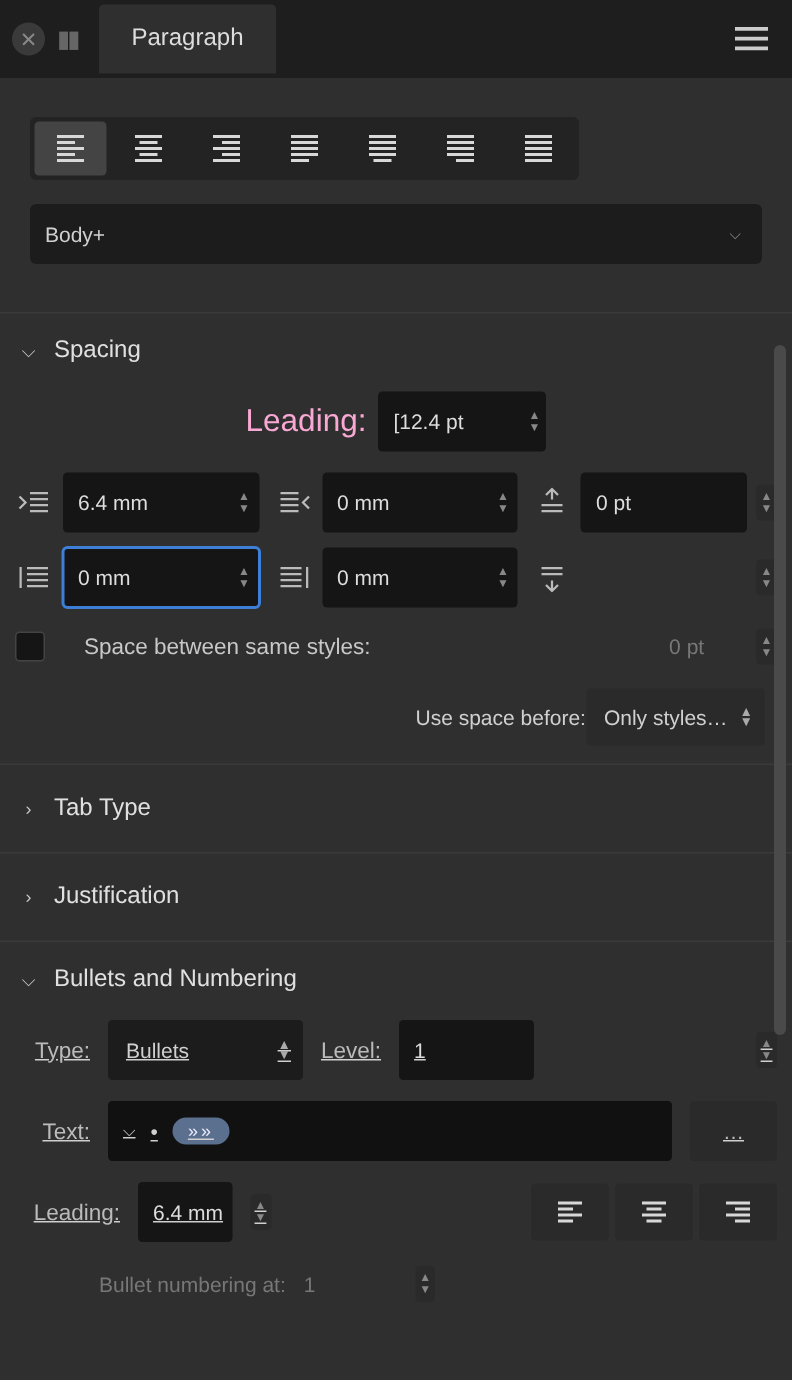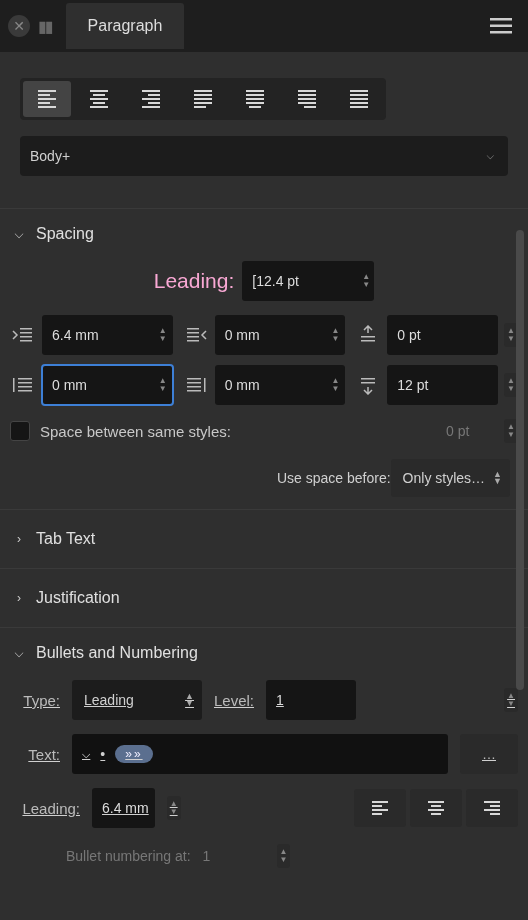--- a/index.html
+++ b/index.html
@@ -76,21 +76,21 @@
   .stepper {
     margin-left:auto; display:flex; flex-direction:column; gap:0; color:#888;
     font-size:8px; line-height:8px; padding-left:4px;
   }
   .stepper.ext { background:#2a2a2a; border-radius:3px; padding:4px 3px;}
   .check-row { display:flex; align-items:center; gap:10px; margin-top:14px; }
   .checkbox {
     width:20px; height:20px; background:#151515; border-radius:3px;
     border:1px solid #444;
   }
-  .check-row .lbl { color:#c8c8c8; font-size:15px;}
+  .check-row .lbl { color:#c8c8c8; font-size:15px;margin-left:16px;}
   .inline-num {
     margin-left:auto; display:flex; align-items:center; gap:4px;
   }
   .inline-num .numtext { color:#777; width:60px; text-align:left; padding-left:6px;}
   .use-space-row { display:flex; align-items:center; justify-content:flex-end; margin-top:16px; padding-right:8px;}
   .dropdown {
     background:#2a2a2a; border-radius:3px; height:38px; display:flex;
     align-items:center; padding:0 8px 0 12px; gap:8px;
   }
   .dropdown .dd-chev { color:#aaa; font-size:9px; display:flex; flex-direction:column; line-height:7px;}
@@ -221,21 +221,21 @@
   </div>
 
   <div class="section">
     <div class="sec-header">
       <span class="chevron">⌵</span>
       <span>Spacing</span>
     </div>
 
     <div class="row leading-row">
       <span class="lbl">Leading:</span>
-      <div class="input-box" style="width:132px; padding-right:4px;text-align:right;">
+      <div class="input-box" style="width:112px; padding-right:4px;text-align:right;">
         <span>[12.4 pt</span>
         <span class="stepper" style="margin-left:auto">▲<br>▼</span>
       </div>
     </div>
 
     <div class="measure-grid3">
       <div class="measure">
         <div class="micon">
           <svg width="22" height="18" viewBox="0 0 22 18">
               <path d="M1 5 L5 9 L1 13" stroke="#bbb" stroke-width="1.5" fill="none"></path>
@@ -310,23 +310,20 @@
         </div>
       </div>
       <div class="measure">
         <div class="micon">
           <svg width="20" height="20" viewBox="0 0 20 20">
               <rect x="3" y="3" width="14" height="1.5" fill="#bbb"></rect>
               <rect x="3" y="7" width="14" height="1.5" fill="#bbb"></rect>
               <path d="M10 12 L10 18 M6 15 L10 19 L14 15" stroke="#bbb" stroke-width="1.5" fill="none"></path>
             </svg>
         </div>
-        <div class="numbox">
-          <span>12 pt</span>
-        </div>
         <div class="stepper ext">▲<br>▼</div>
       </div>
     </div>
 
     <div class="check-row">
       <div class="checkbox"></div>
       <span class="lbl">Space between same styles:</span>
       <div class="inline-num">
         <span class="numtext">0 pt</span>
         <div class="stepper ext">▲<br>▼</div>
@@ -338,41 +335,41 @@
       <div class="dropdown">
         <span>Only styles…</span>
         <span class="dd-chev">▲<br>▼</span>
       </div>
     </div>
   </div>
 
   <div class="section">
     <div class="sec-header collapsed">
       <span class="chevron">›</span>
-      <span>Tab Text</span>
+      <span>Tab Type</span>
     </div>
   </div>
 
   <div class="section">
     <div class="sec-header collapsed">
       <span class="chevron">›</span>
       <span>Justification</span>
     </div>
   </div>
 
   <div class="section">
     <div class="sec-header">
       <span class="chevron">⌵</span>
       <span>Bullets and Numbering</span>
     </div>
 
     <div class="bn-row">
       <span class="lbl">Type:</span>
       <div class="bn-dd" style="max-width:130px">
-        <span>Leading</span>
+        <span>Bullets</span>
         <span class="dd-chev">▲<br>▼</span>
       </div>
       <span class="lbl" style="min-width:auto">Level:</span>
       <div class="numbox" style="width:90px; flex:none">
         <span>1</span>
       </div>
       <div class="stepper ext">▲<br>▼</div>
     </div>
 
     <div class="bn-row">

